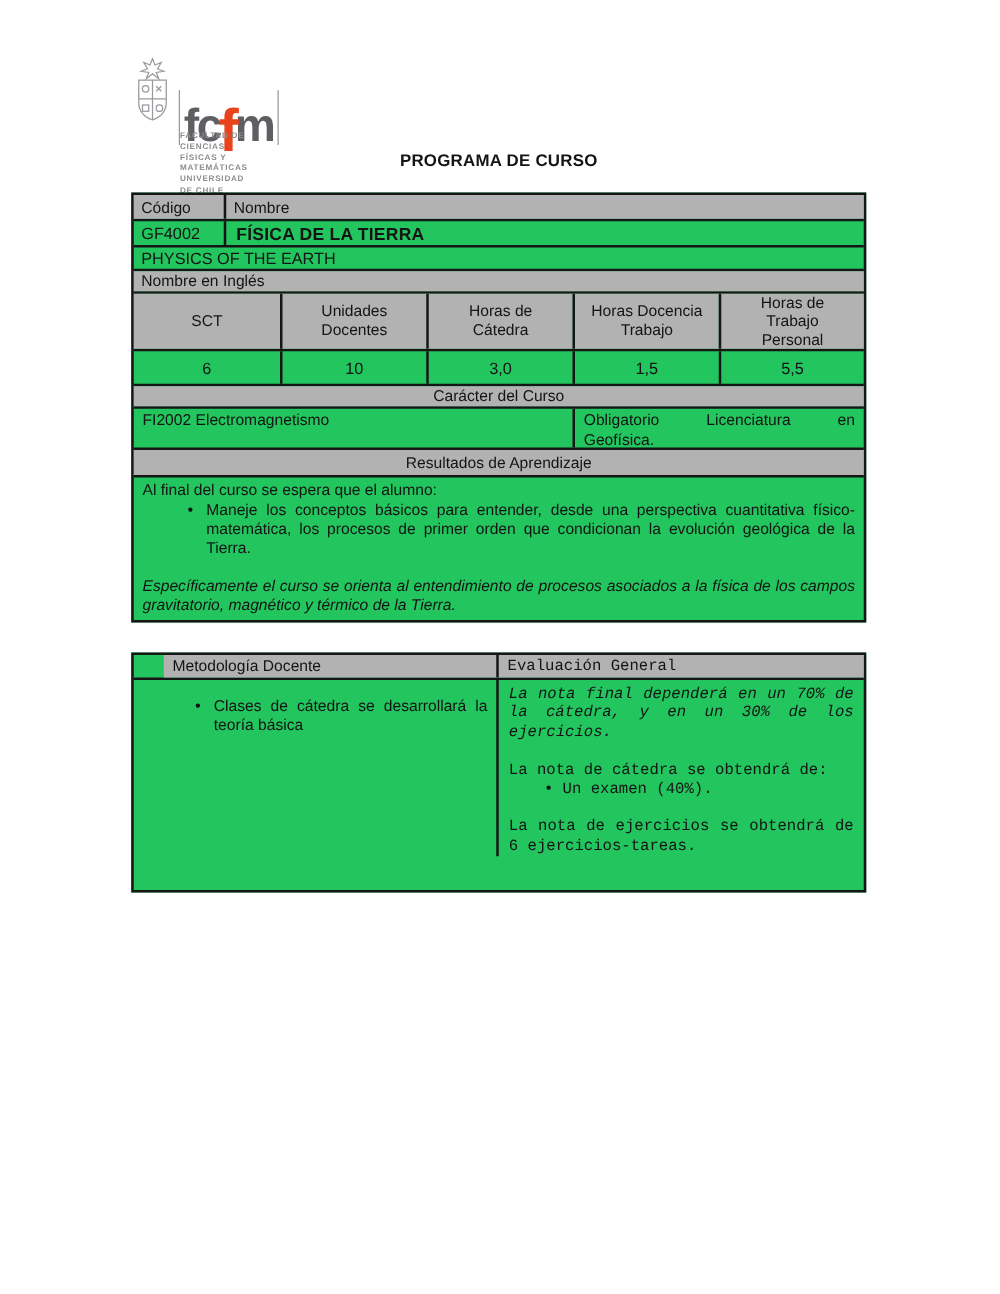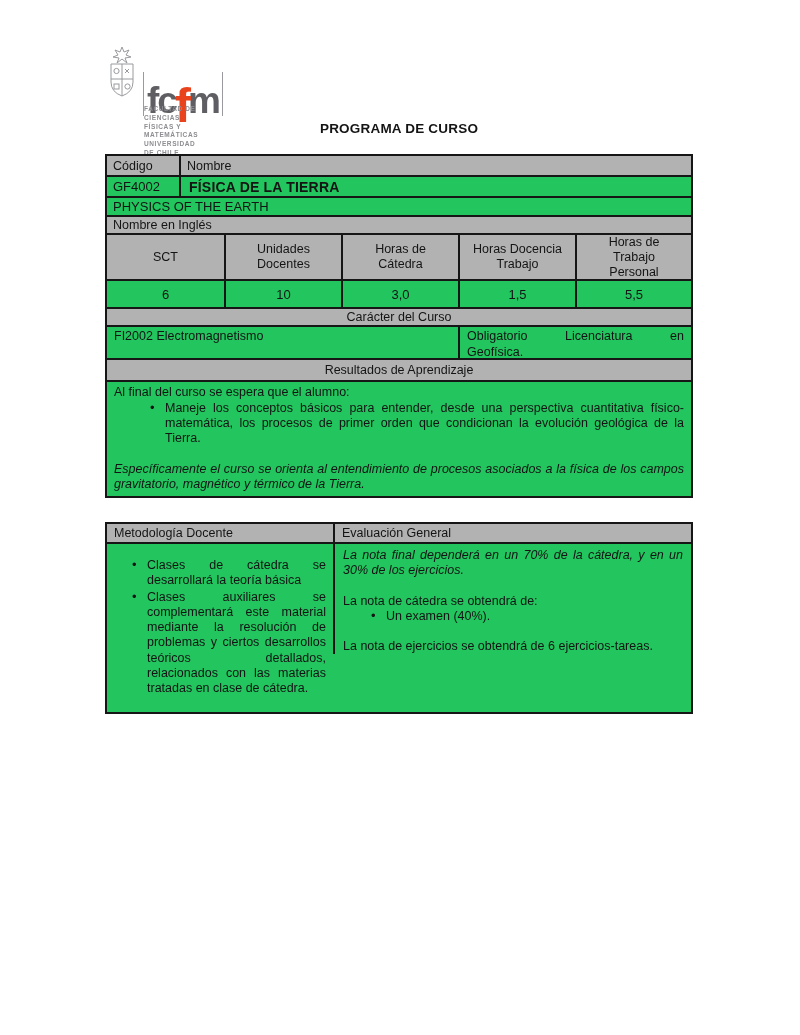--- a/index.html
+++ b/index.html
@@ -59,21 +59,21 @@
   .res-intro { margin-bottom:1px; }
   .blist { }
   .bitem { position:relative; padding-left:21px; margin-left:30px; text-align:justify; }
   .bitem::before { content:"\2022"; position:absolute; left:6px; top:-1px; font-size:13px; }
   .res-note { margin-top:16px; font-style:italic; text-align:justify; }
 
   
   .t2 { top:522px; }
   .r-mhead { height:18px; }
   .r-mbody { height:170px; align-items:flex-start; }
-  .w-met { width:226px; } .w-eva { flex:1 1 auto; }
+  .w-met { width:266px;margin-left:24px; } .w-eva { flex:1 1 auto;font-family:Liberation Mono, monospace; }
   .mhead { font-size:12.5px; padding:1px 7px; }
   .mbody { display:block; font-size:12.5px; line-height:1.22; padding:14px 7px 0 7px; }
   .ebody { display:block; font-size:12.5px; line-height:1.22; padding:4px 8px 0 8px; }
   .mb-item { position:relative; padding-left:19px; margin-left:14px; text-align:justify; margin-bottom:1px; }
   .mb-item::before { content:"\2022"; position:absolute; left:4px; top:-1px; font-size:13px; }
   .ev-italic { font-style:italic; text-align:justify; }
   .ev-cat { margin-top:15px; }
   .eb-item { position:relative; padding-left:19px; margin-left:24px; }
   .eb-item::before { content:"\2022"; position:absolute; left:4px; top:-1px; font-size:13px; }
   .ev-final { margin-top:15px; text-align:justify; }
@@ -179,21 +179,20 @@
 
     <div class="row r-mhead">
       <div class="cell gray mhead w-met">Metodología Docente</div>
       <div class="cell gray mhead w-eva">Evaluación General</div>
     </div>
 
     <div class="row r-mbody">
       <div class="cell w-met" style="display:block;">
         <div class="mbody">
           <div class="mb-item">Clases de cátedra se desarrollará la teoría básica</div>
-          <div class="mb-item">Clases auxiliares se complementará este material mediante la resolución de problemas y ciertos desarrollos teóricos detallados, relacionados con las materias tratadas en clase de cátedra.</div>
         </div>
       </div>
       <div class="cell w-eva" style="display:block;">
         <div class="ebody">
           <div class="ev-italic">La nota final dependerá en un 70% de la cátedra, y en un 30% de los ejercicios.</div>
           <div class="ev-cat">La nota de cátedra se obtendrá de:</div>
           <div class="eb-item">Un examen (40%).</div>
           <div class="ev-final">La nota de ejercicios se obtendrá de 6 ejercicios-tareas.</div>
         </div>
       </div>

